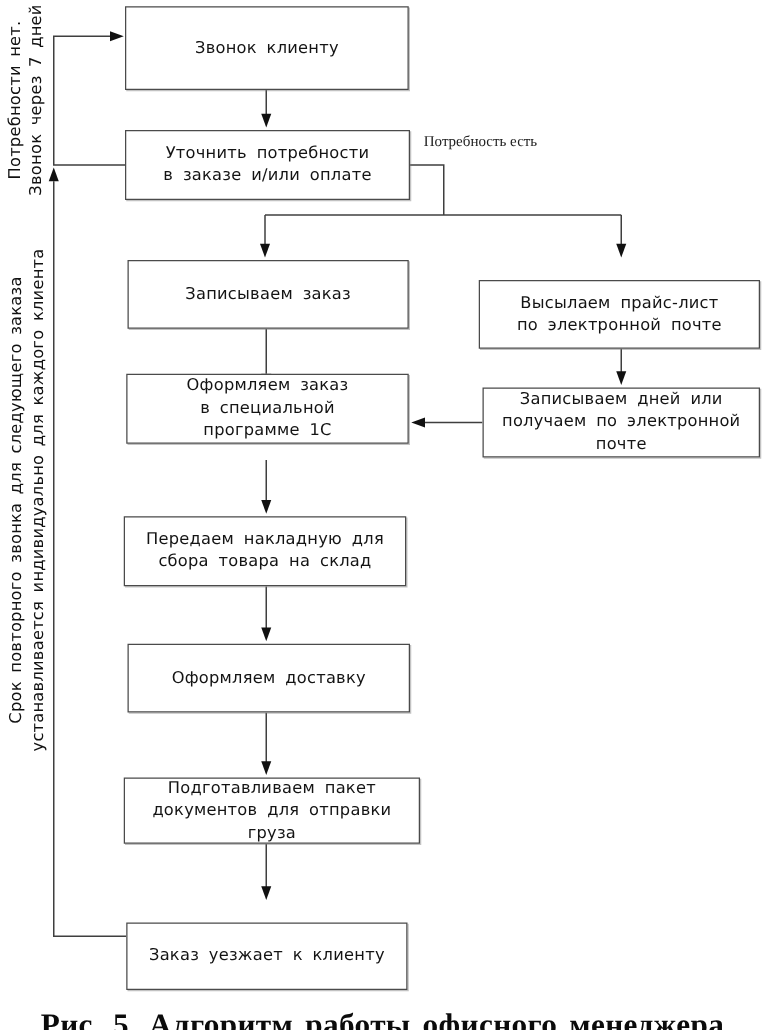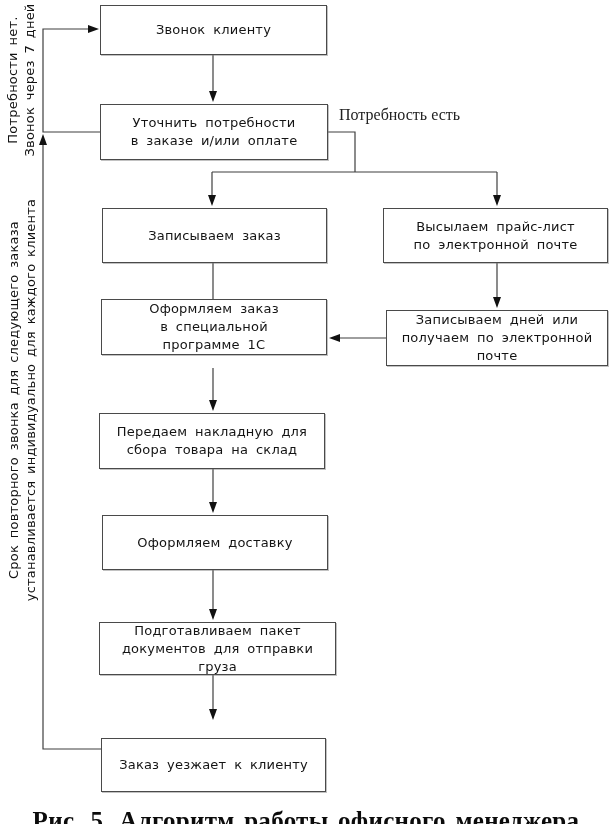--- a/index.html
+++ b/index.html
@@ -35,21 +35,21 @@
     font-size: 13px;
     line-height: 17px;
     color: #111;
     letter-spacing: 0.2px;
     word-spacing: 2.5px;
     white-space: pre-line;
   }
   .edge-label-serif {
     position: absolute;
     font-family: "Liberation Serif", serif;
-    font-size: 16px;
+    font-size: 12px;
     color: #222;
     white-space: nowrap;
   }
   .caption {
     position: absolute;
     left: 0;
     right: 0;
     top: 790px;
     text-align: center;
     font-family: "Liberation Serif", serif;
@@ -113,28 +113,28 @@
     <line x1="213" y1="675" x2="213" y2="717"></line>
     <polygon points="209,709 217,709 213,720"></polygon>
 
     <polyline points="100,132 43,132 43,29 96,29"></polyline>
     <polygon points="88,25 88,33 99,29"></polygon>
 
     <polyline points="101,749 43,749 43,145"></polyline>
     <polygon points="39,145 47,145 43,134"></polygon>
   </svg>
 
-  <div class="box" style="left:100px; top:5px;  width:227px; height:50px;">Звонок клиенту</div>
+  <div class="box" style="left:100px; top:5px;  width:227px; height:67px;">Звонок клиенту</div>
 
   <div class="box" style="left:100px; top:104px; width:228px; height:56px;">Уточнить потребности
 в заказе и/или оплате</div>
 
   <div class="box" style="left:102px; top:208px; width:225px; height:55px;">Записываем заказ</div>
 
-  <div class="box" style="left:383px; top:208px; width:225px; height:55px;text-align:center;">Высылаем прайс-лист
+  <div class="box" style="left:383px; top:224px; width:225px; height:55px;text-align:center;">Высылаем прайс-лист
 по электронной почте</div>
 
   <div class="box" style="left:101px; top:299px; width:226px; height:56px;">Оформляем заказ
 в специальной
 программе 1С</div>
 
   <div class="box" style="left:386px; top:310px; width:222px; height:56px;">Записываем дней или
 получаем по электронной
 почте</div>
 

